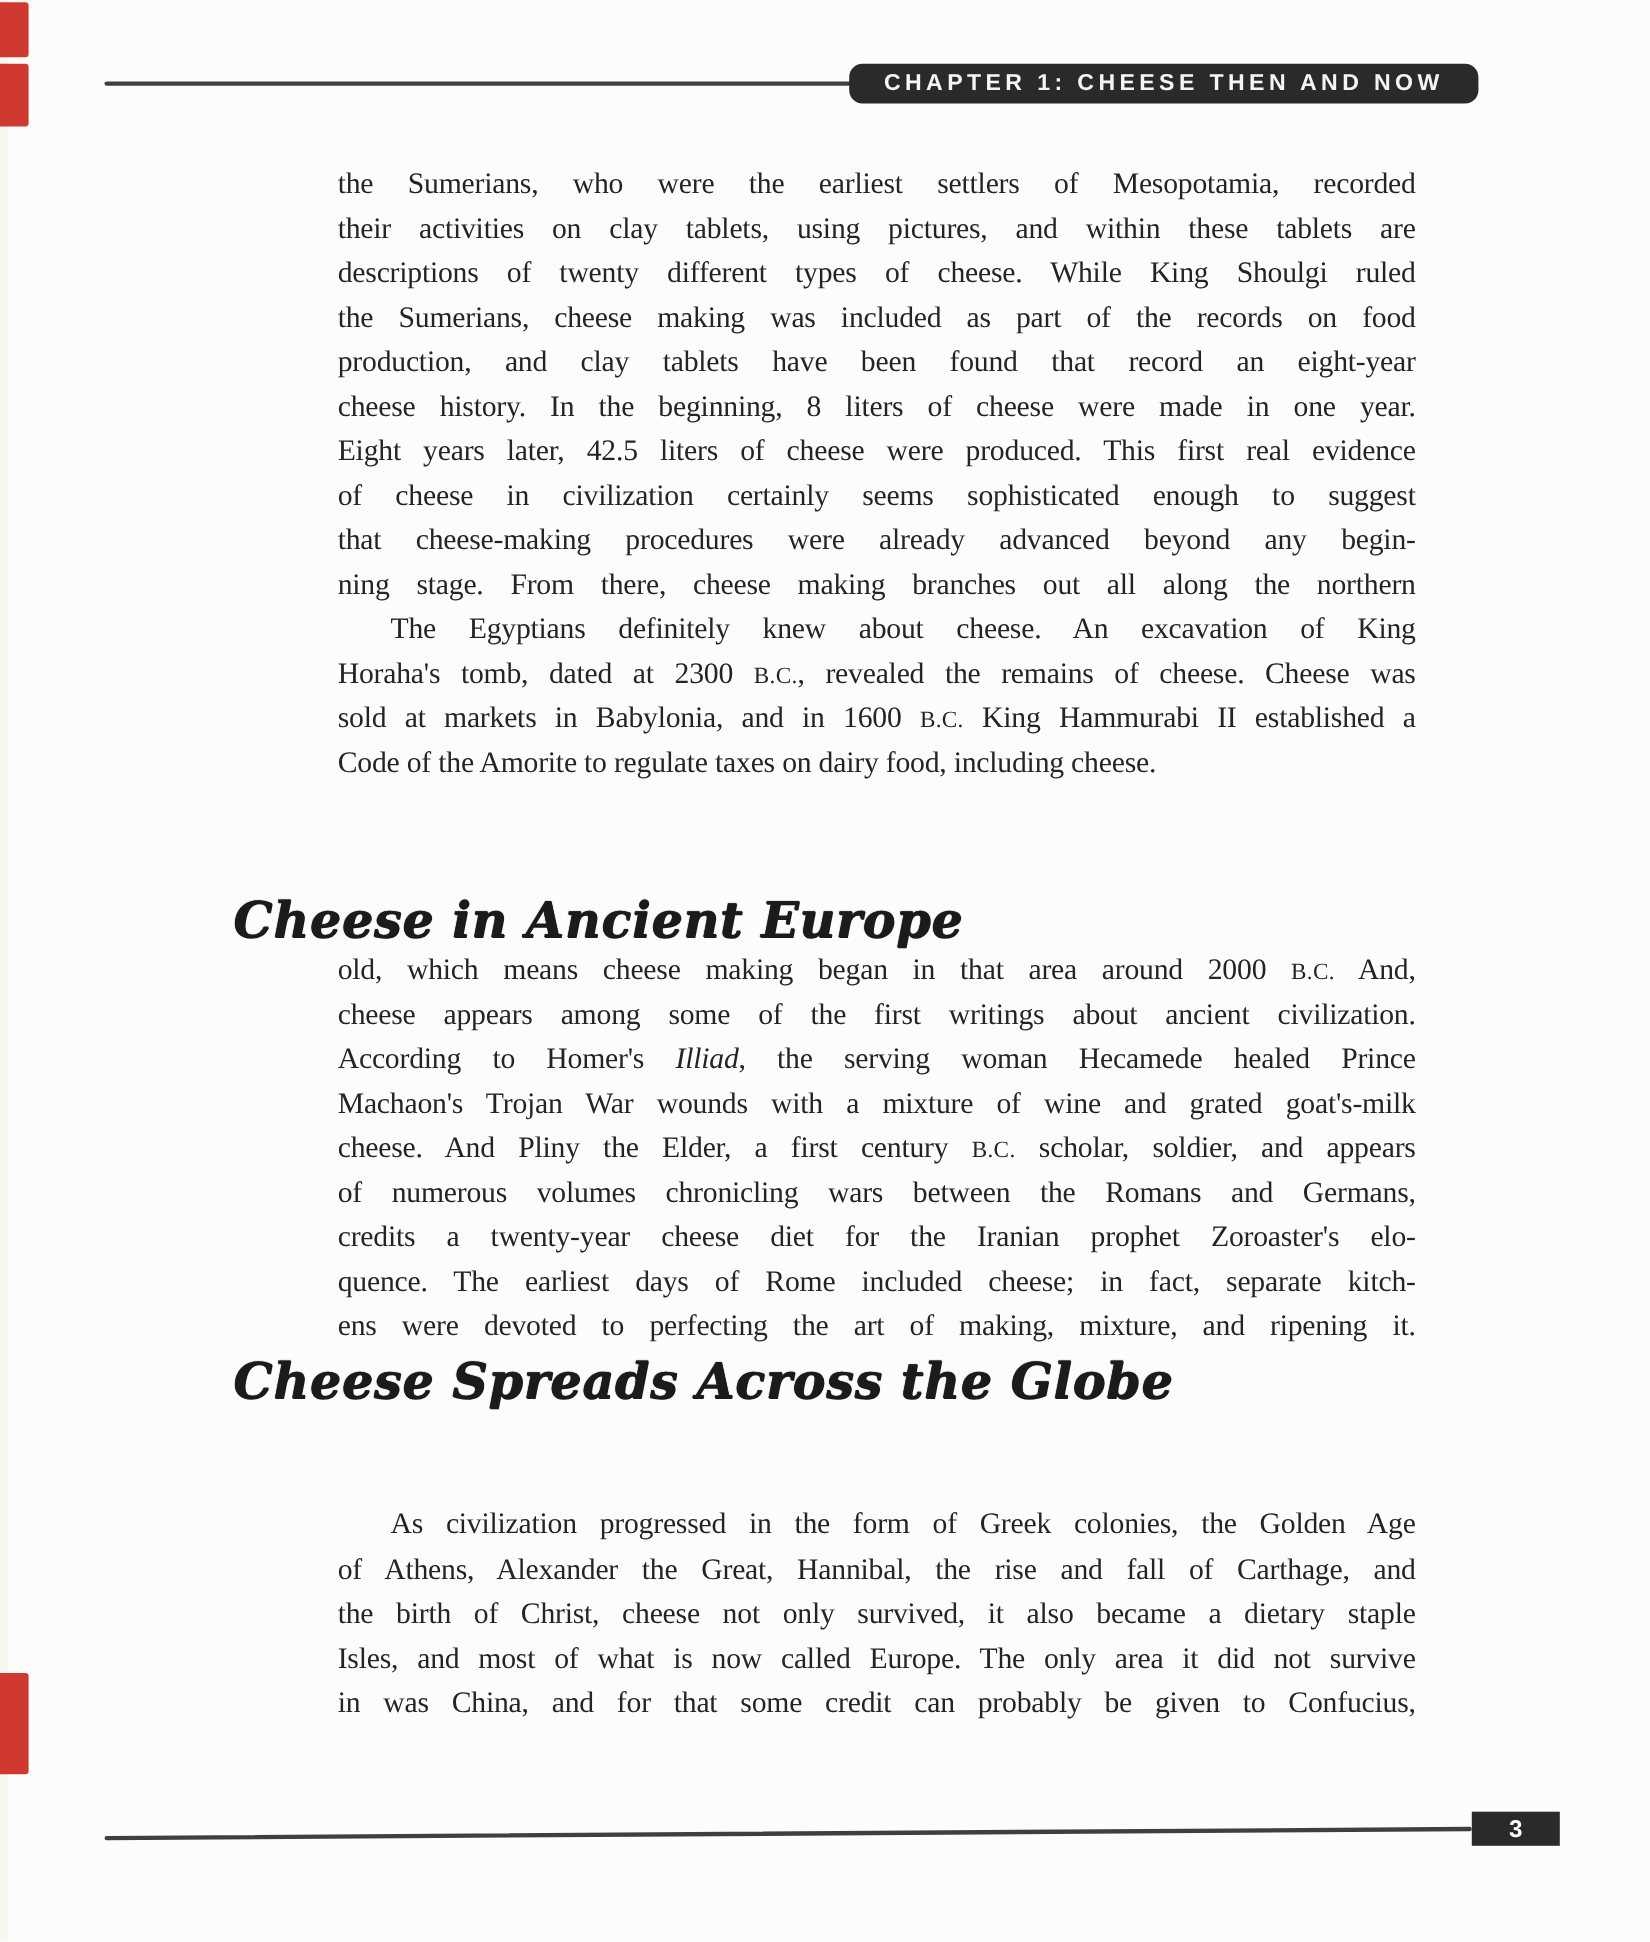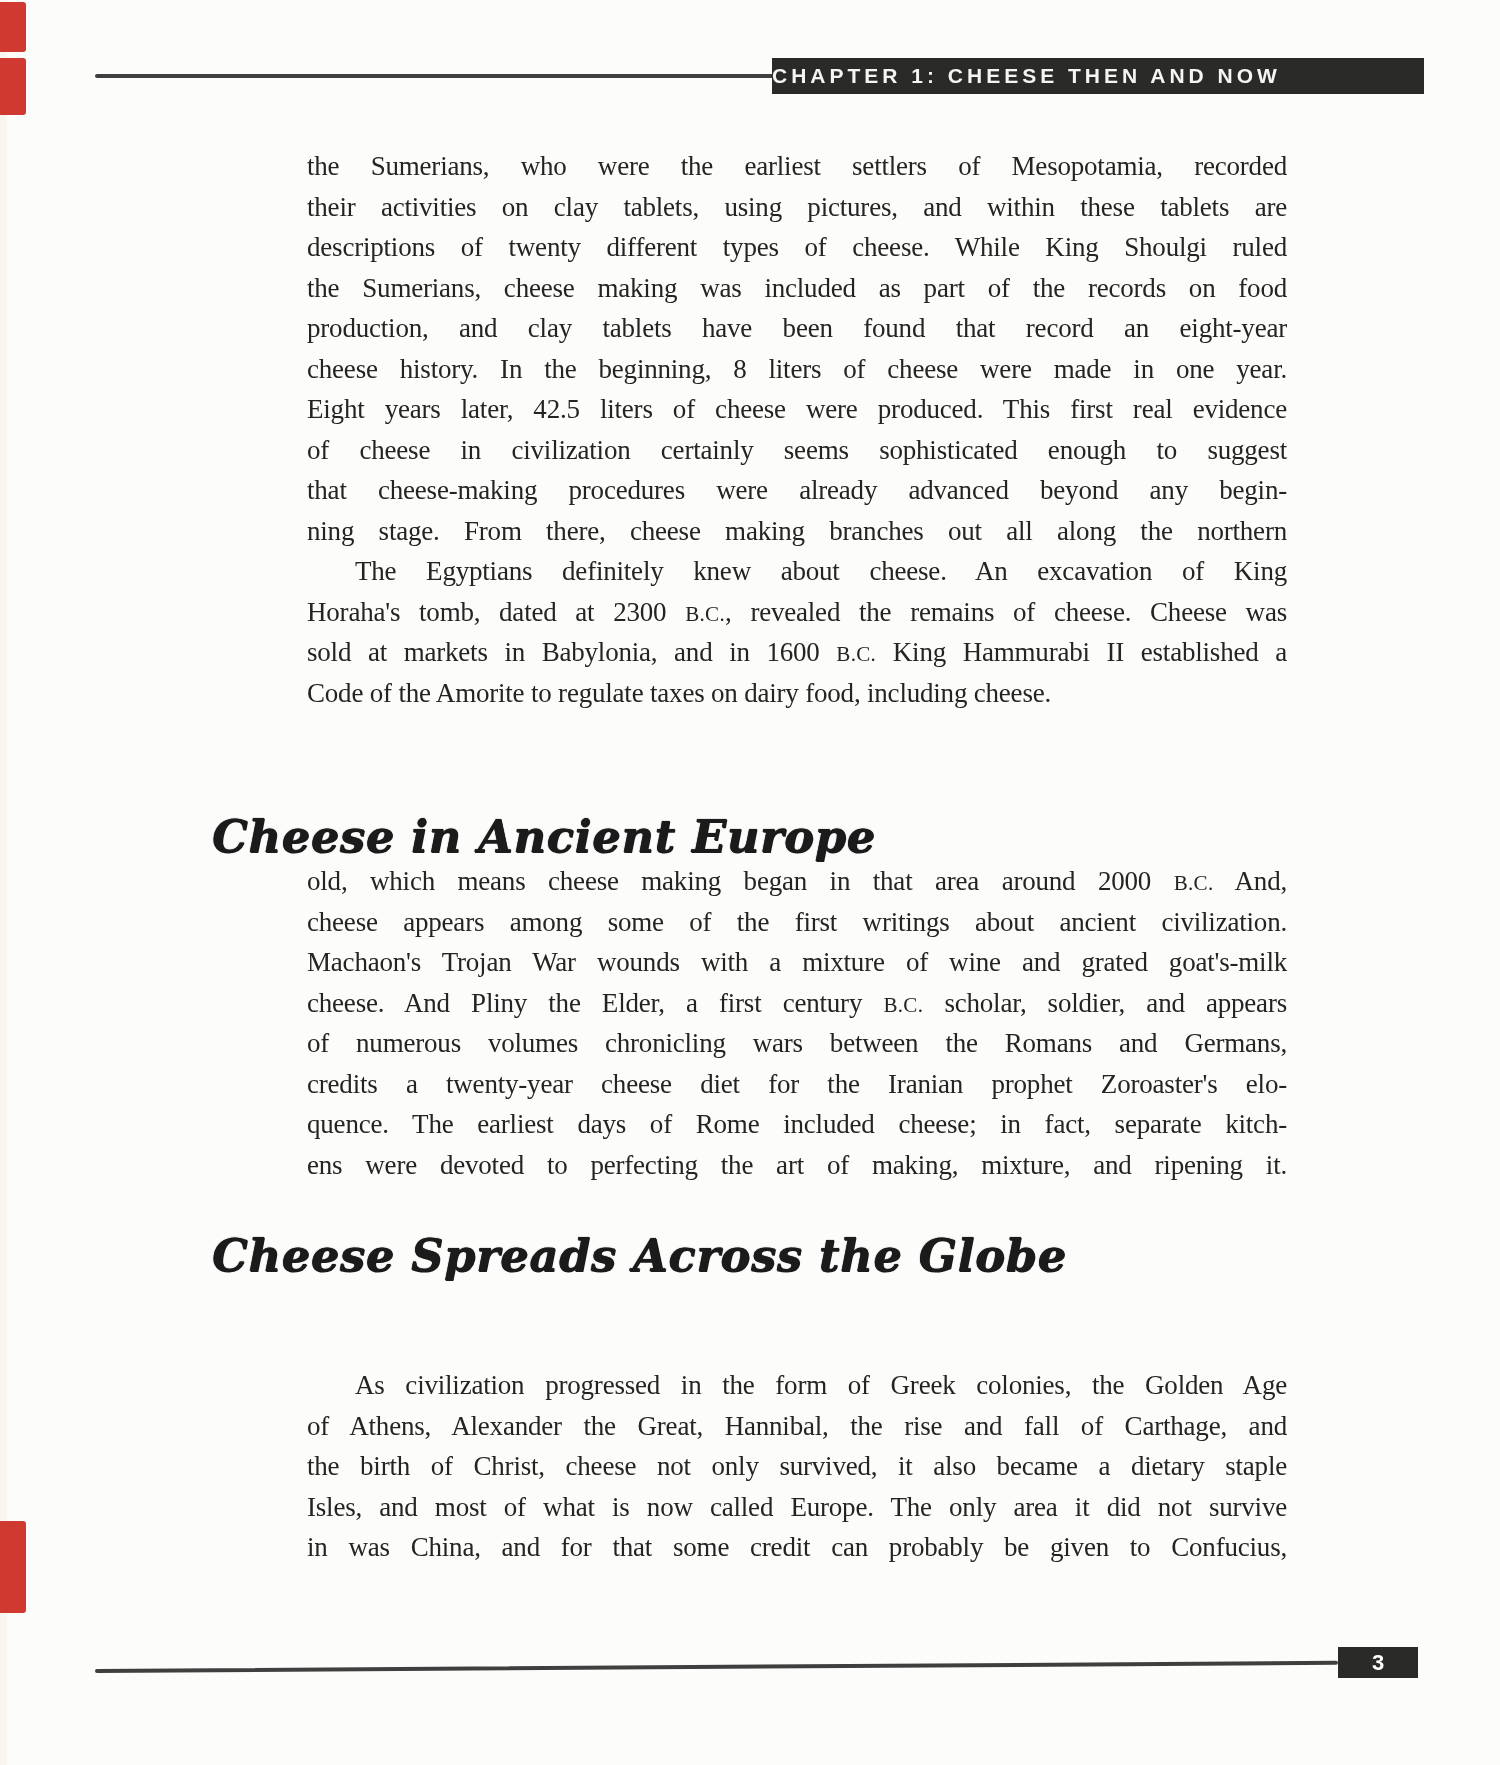--- a/index.html
+++ b/index.html
@@ -24,23 +24,23 @@
   .red-top-a{top:2px;height:50px;}
   .red-top-b{top:58px;height:57px;}
   .red-bottom{top:1521px;height:92px;}
   
   .header-rule{
     position:absolute;left:95px;top:74px;width:685px;height:4px;
     background:var(--rule,#3f3f3f);
     border-radius:2px;
   }
   .header-bar{
-    position:absolute;left:772px;top:58px;width:652px;height:36px;
+    position:absolute;left:772px;top:58px;width:572px;height:36px;
     background:var(--bar-bg,#2a2a28);
-    display:flex;align-items:center;
+    display:flex;align-items:center;justify-content:center;border-radius:12px;
   }
   .header-bar .chapter-title{
     font-family:"Liberation Sans","DejaVu Sans",sans-serif;
     font-weight:bold;font-size:21px;letter-spacing:4px;
     color:var(--bar-text,#f5f5f3);
     white-space:nowrap;
   }
   
   .text-block{
     position:absolute;left:307px;width:980px;
@@ -123,20 +123,21 @@
       <div class="line"><span>sold at markets in Babylonia, and in 1600 </span><span class="sc">B.C.</span><span> King Hammurabi II established a</span></div>
       <div class="line last"><span>Code of the Amorite to regulate taxes on dairy food, including cheese.</span></div>
     </div>
 
   <div class="section-heading heading1">Cheese in Ancient Europe</div>
 
   <div class="text-block block2">
 
       <div class="line"><span>old, which means cheese making began in that area around 2000 </span><span class="sc">B.C.</span><span> And,</span></div>
       <div class="line"><span>cheese appears among some of the first writings about ancient civilization.</span></div>
+      <div class="line"><span>According to Homer's </span><span class="it">Illiad</span><span>, the serving woman Hecamede healed Prince</span></div>
       <div class="line"><span>Machaon's Trojan War wounds with a mixture of wine and grated goat's-milk</span></div>
       <div class="line"><span>cheese. And Pliny the Elder, a first century </span><span class="sc">B.C.</span><span> scholar, soldier, and appears</span></div>
       <div class="line"><span>of numerous volumes chronicling wars between the Romans and Germans,</span></div>
       <div class="line"><span>credits a twenty-year cheese diet for the Iranian prophet Zoroaster's elo-</span></div>
       <div class="line"><span>quence. The earliest days of Rome included cheese; in fact, separate kitch-</span></div>
       <div class="line"><span>ens were devoted to perfecting the art of making, mixture, and ripening it.</span></div>
     </div>
 
   <div class="section-heading heading2">Cheese Spreads Across the Globe</div>
 

